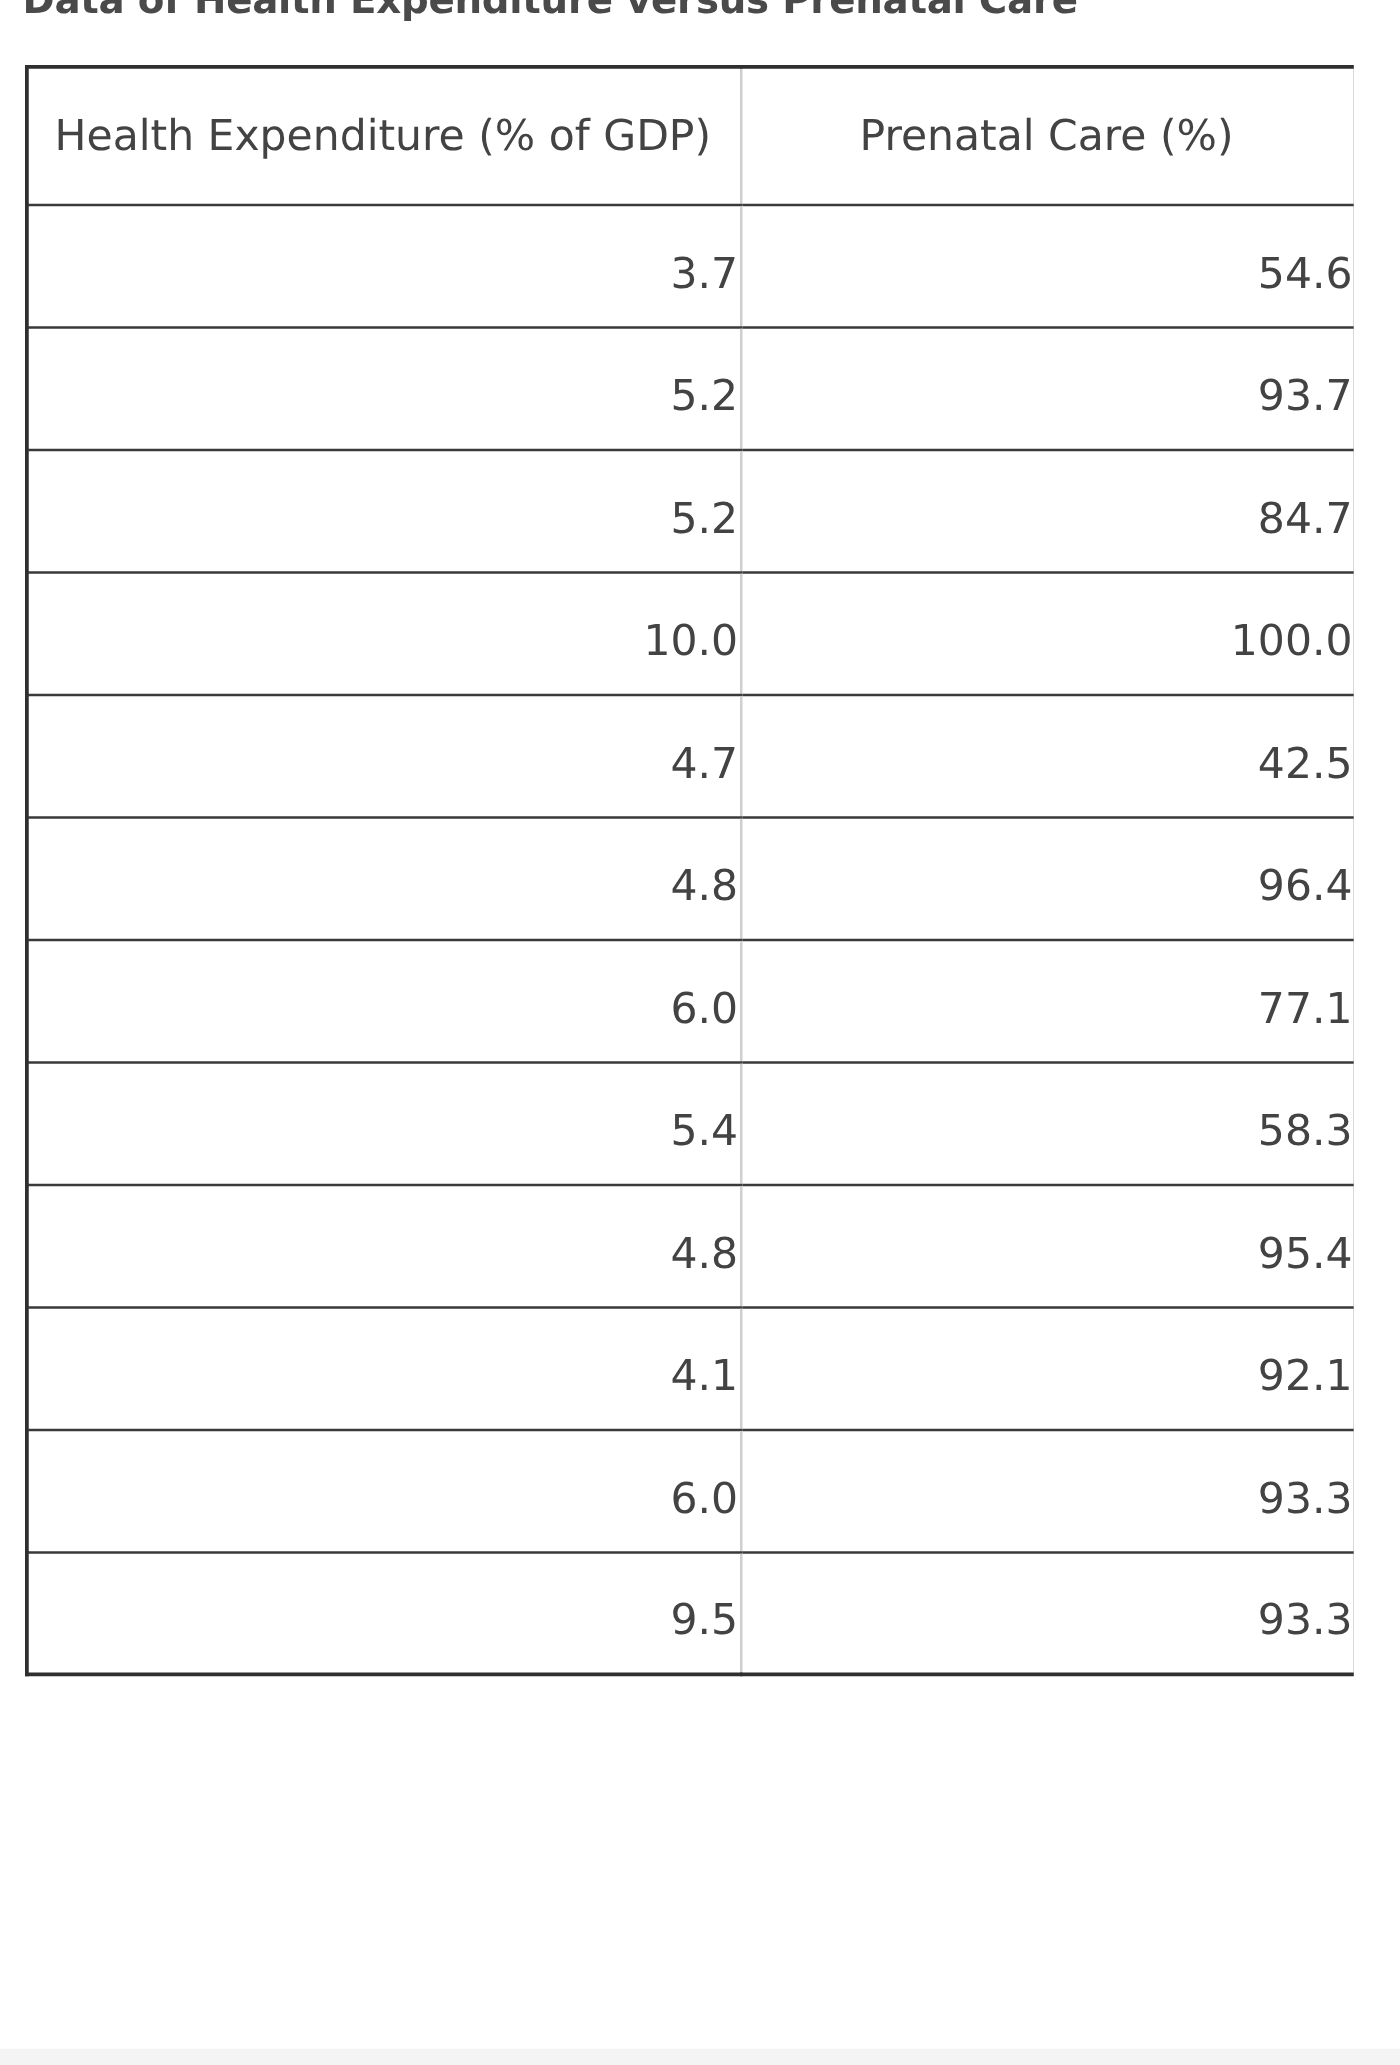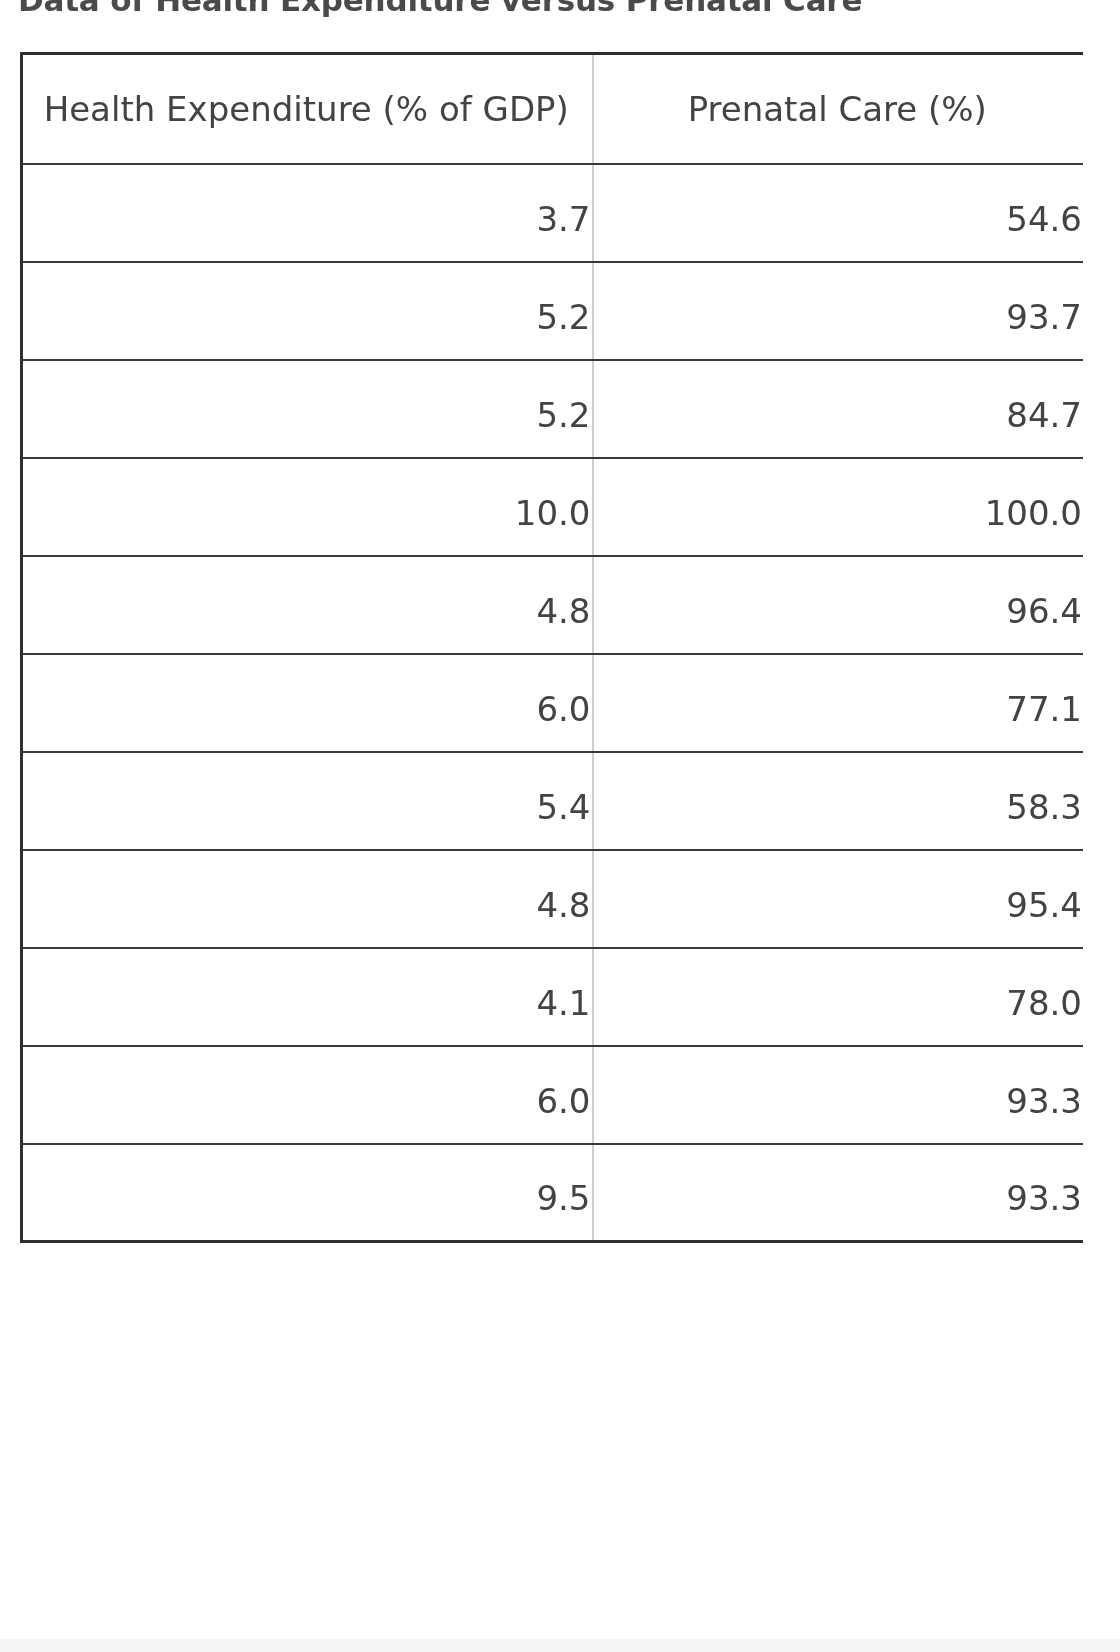--- a/index.html
+++ b/index.html
@@ -154,38 +154,42 @@
         </tr>
         <tr>
           <td>5.2</td>
           <td class="col-sep">84.7</td>
         </tr>
         <tr>
           <td>10.0</td>
           <td class="col-sep">100.0</td>
         </tr>
         <tr>
+          <td>4.7</td>
+          <td class="col-sep">42.5</td>
+        </tr>
+        <tr>
           <td>4.8</td>
           <td class="col-sep">96.4</td>
         </tr>
         <tr>
           <td>6.0</td>
           <td class="col-sep">77.1</td>
         </tr>
         <tr>
           <td>5.4</td>
           <td class="col-sep">58.3</td>
         </tr>
         <tr>
           <td>4.8</td>
           <td class="col-sep">95.4</td>
         </tr>
         <tr>
           <td>4.1</td>
-          <td class="col-sep">78.0</td>
+          <td class="col-sep">92.1</td>
         </tr>
         <tr>
           <td>6.0</td>
           <td class="col-sep">93.3</td>
         </tr>
         <tr>
           <td>9.5</td>
           <td class="col-sep">93.3</td>
         </tr>
       </tbody>

